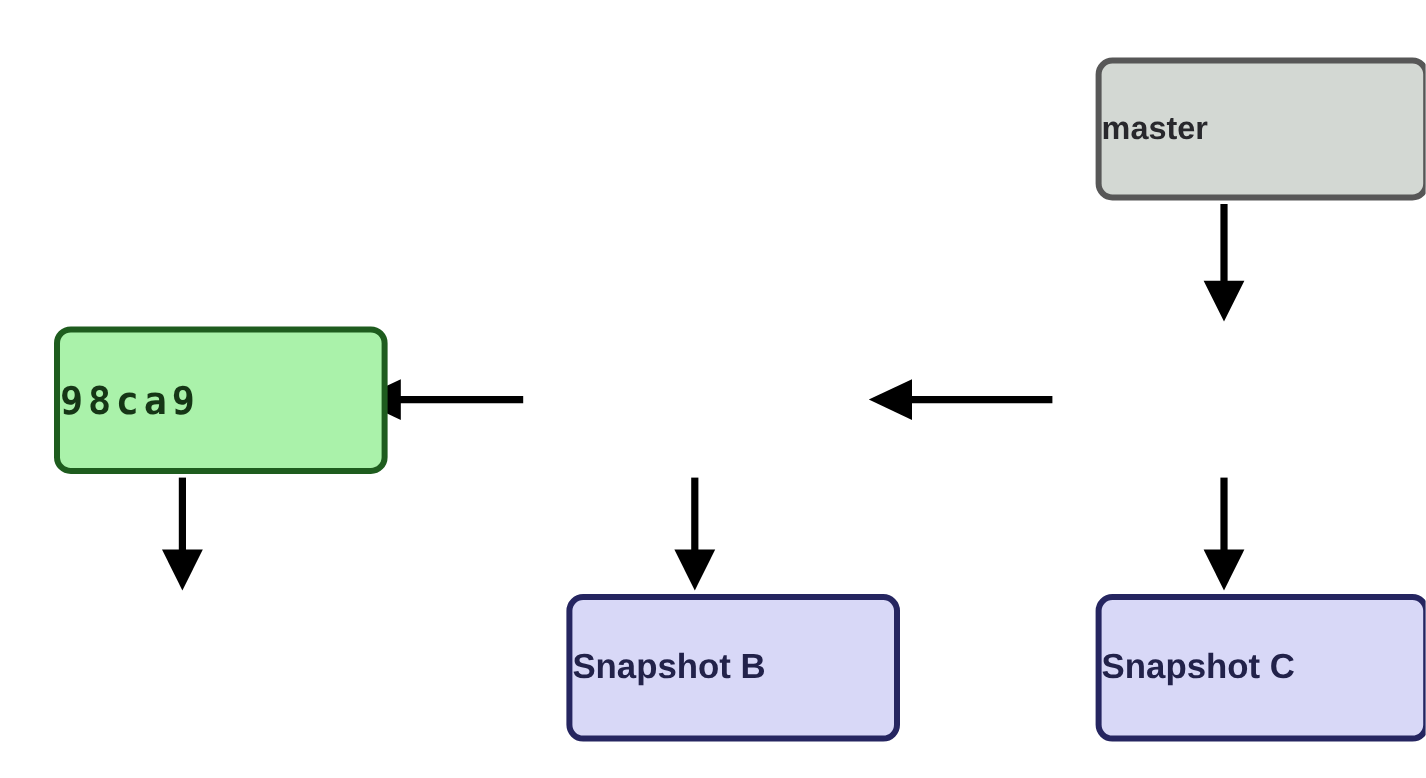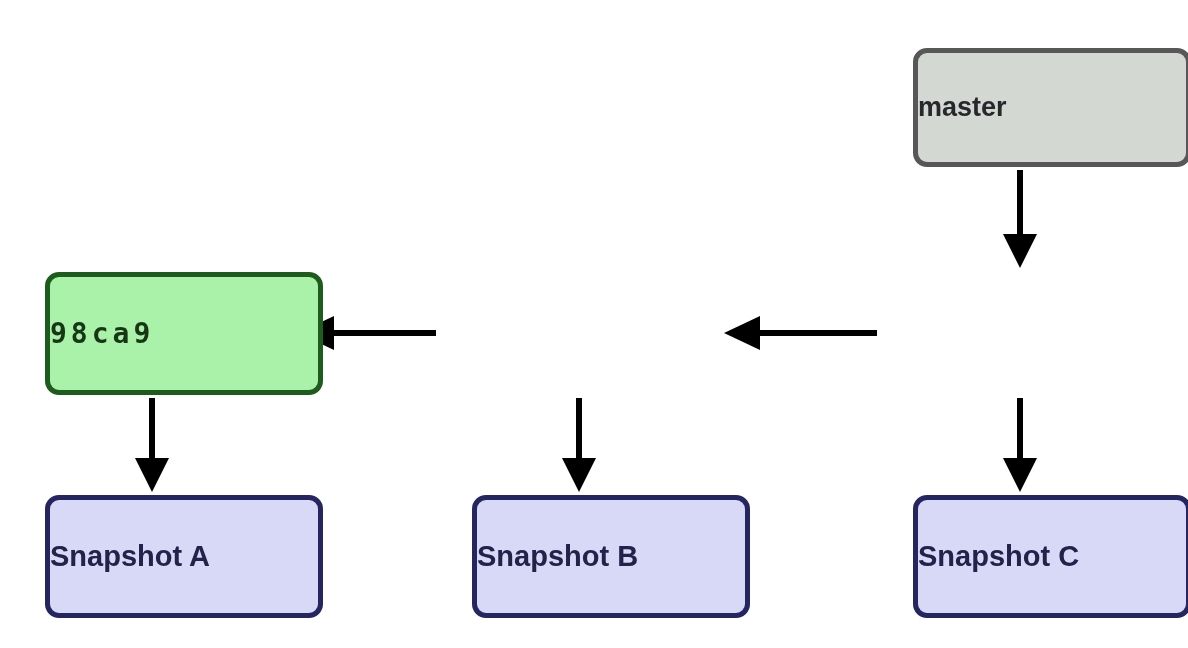--- a/index.html
+++ b/index.html
@@ -37,21 +37,21 @@
     justify-content:flex-start;
     text-align:center;
     margin-left:32px;
   }
   .commit{
     width:278px;height:123px;top:272px;
     background:var(--commit-fill);
     border-color:var(--commit-border);
     color:var(--commit-text);
     font-family:"DejaVu Sans Mono","Liberation Mono",monospace;
-    font-size:28px;
+    font-size:32px;
     font-weight:bold;
     letter-spacing:4px;
   }
   .snapshot{
     width:278px;height:123px;top:495px;
     background:var(--snapshot-fill);
     border-color:var(--snapshot-border);
     color:var(--snapshot-text);
     font-size:29px;
     font-weight:bold;
@@ -115,23 +115,20 @@
   </svg>
 
   <div class="node branch">
     <span>master</span>
   </div>
 
   <div class="node commit col-a">
     <span>98ca9</span>
   </div>
 
-  <div class="node snapshot col-a">
-    <span>Snapshot A</span>
-  </div>
   <div class="node snapshot col-c">
     <span>Snapshot C</span>
   </div>
   <div class="node snapshot col-b">
     <span>Snapshot B</span>
   </div>
 
 </div>
 
 </body></html>

